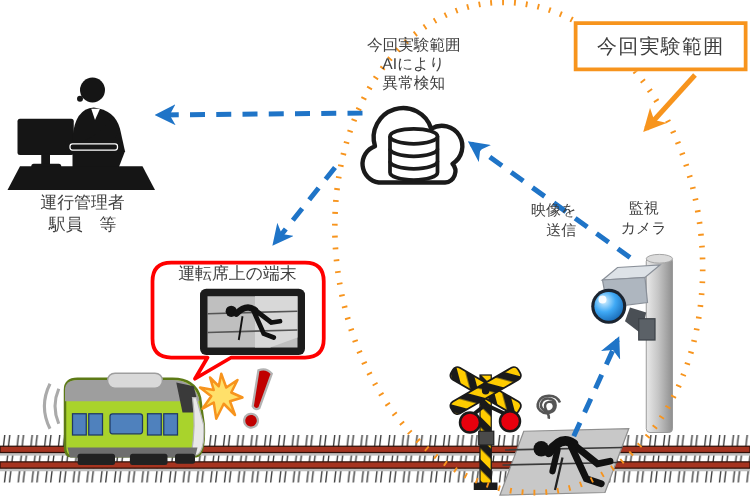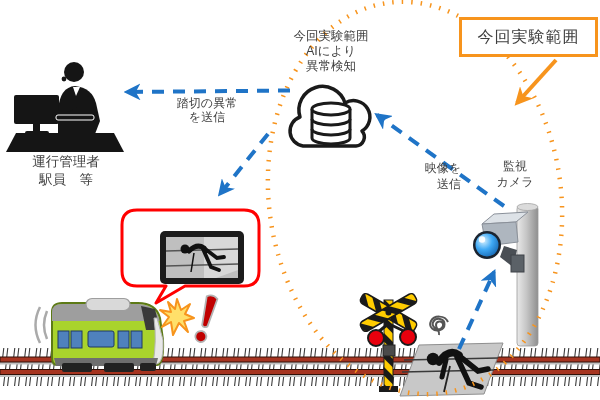--- a/index.html
+++ b/index.html
@@ -181,19 +181,18 @@
 </svg>
 
   <div class="scope-box">
     <span>今回実験範囲</span>
   </div>
   <div class="lbl lbl-cloud">今回実験範囲
 AIにより
 異常検知</div>
   <div class="lbl lbl-operator">運行管理者
 駅員　等</div>
-  <div class="lbl lbl-crossing">踏切の異常
-を送信</div>
   <div class="lbl lbl-video">映像を
 送信</div>
   <div class="lbl lbl-camera">監視
 カメラ</div>
+  <div class="lbl lbl-terminal">運転席上の端末</div>
 </div>
 
 </body></html>

